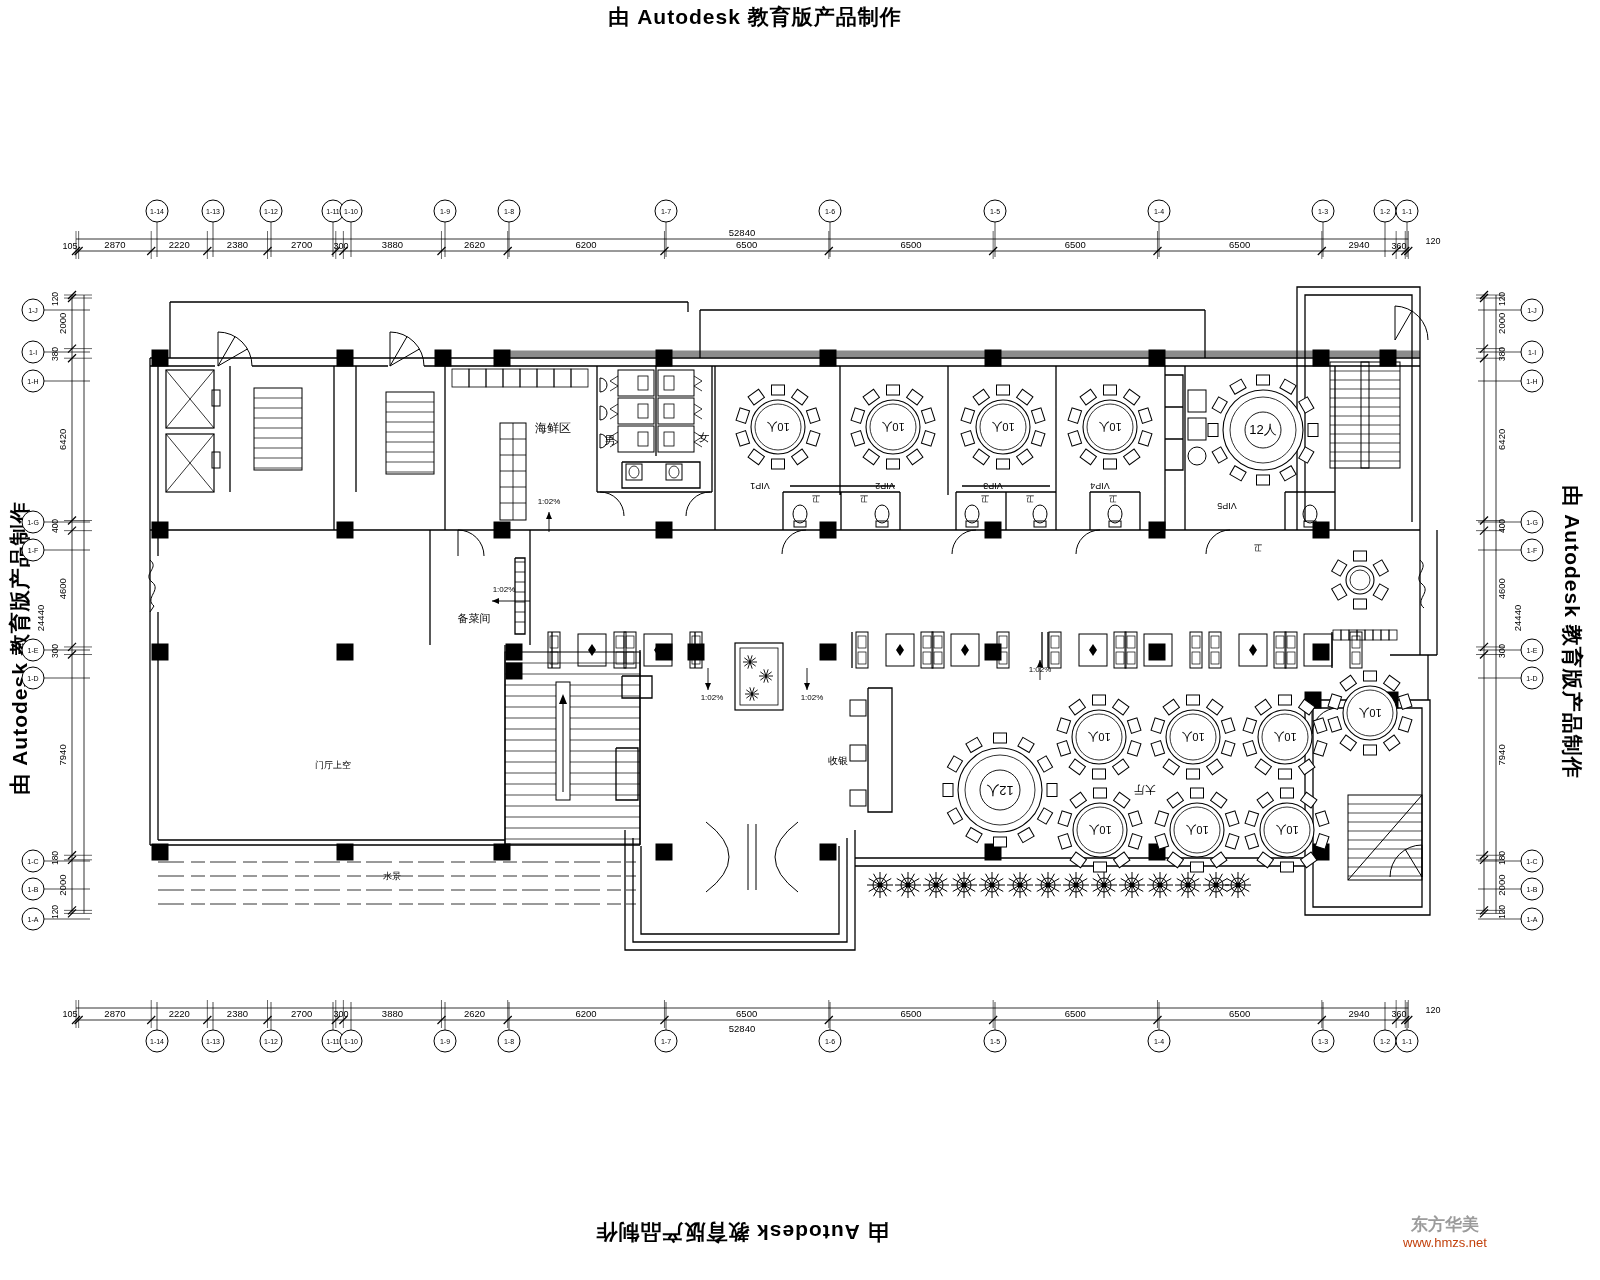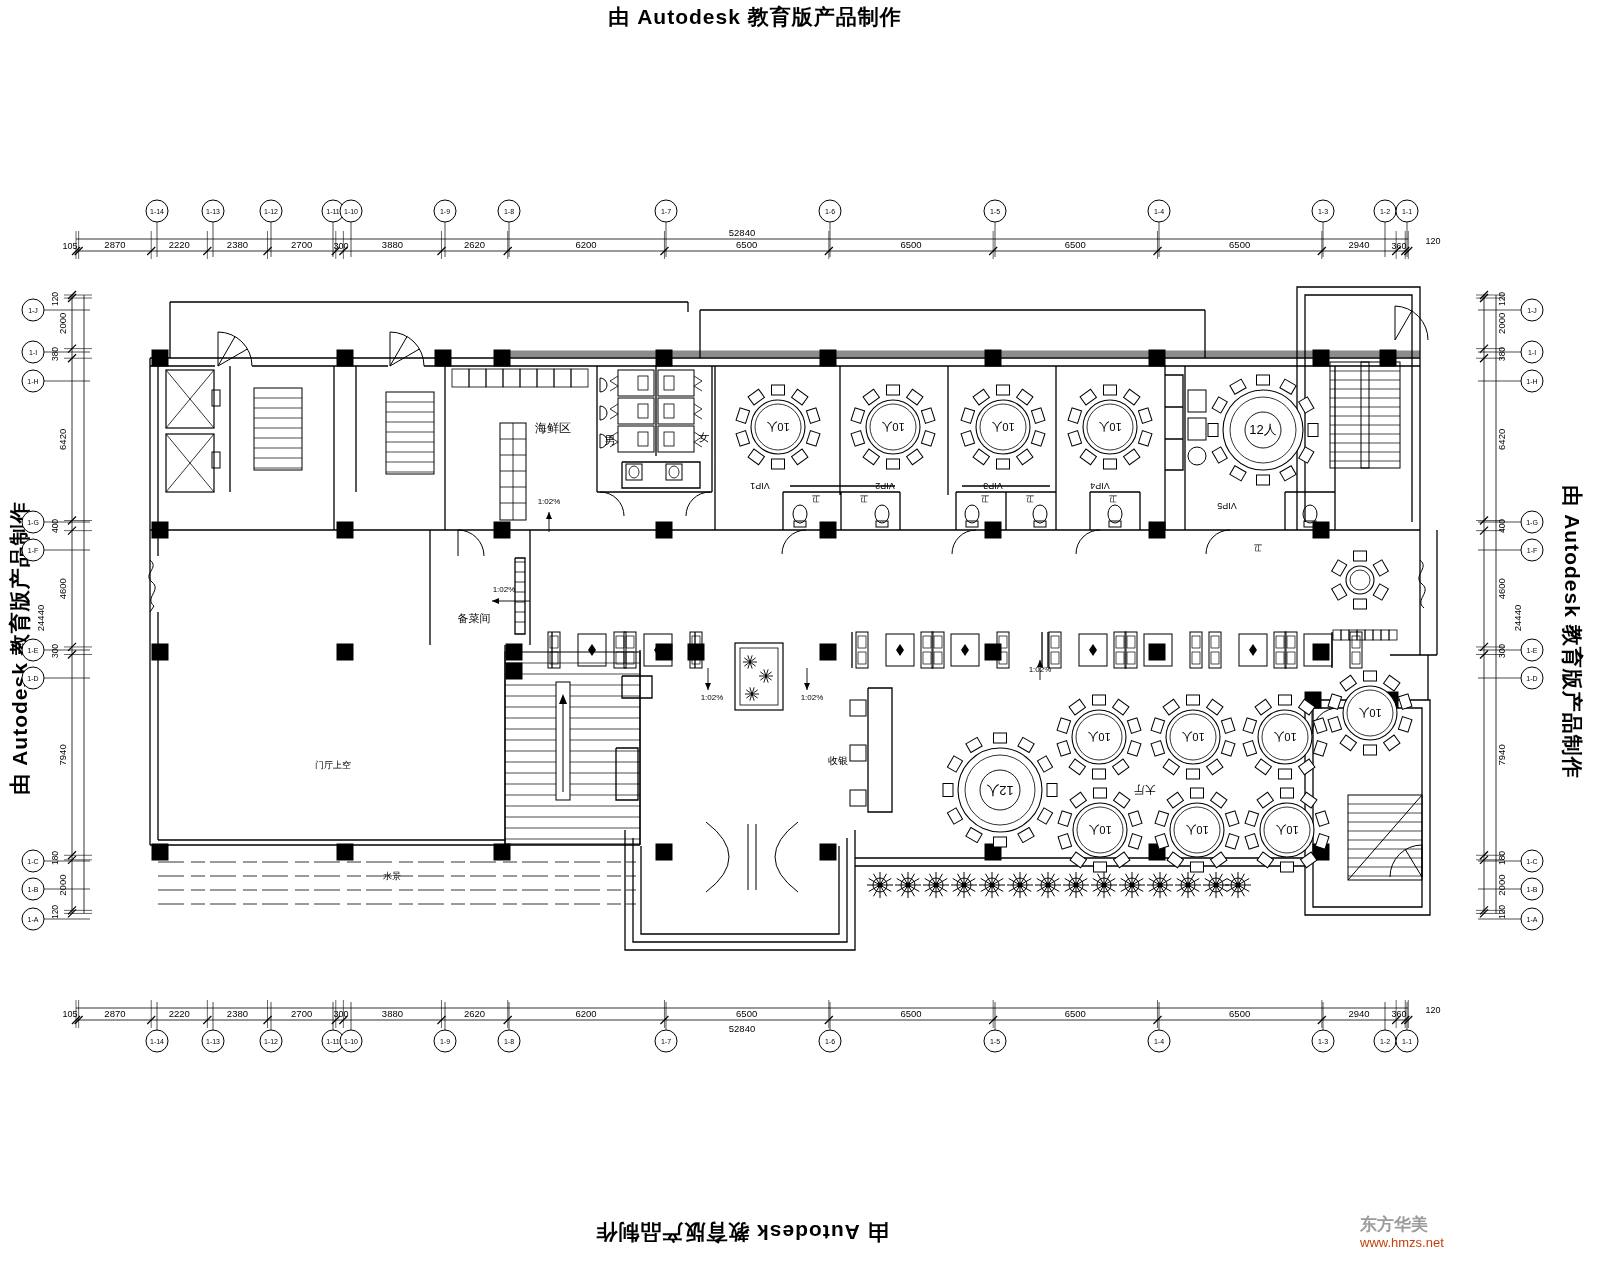--- a/index.html
+++ b/index.html
@@ -3,21 +3,21 @@
 <meta charset="utf-8">
 <style>
   html,body{margin:0;padding:0;background:#ffffff;}
   #page{position:relative;width:1600px;height:1280px;background:#ffffff;overflow:hidden;
         font-family:"Liberation Sans","DejaVu Sans",sans-serif;color:#000;}
   .banner{position:absolute;font-size:21px;font-weight:600;letter-spacing:1px;white-space:nowrap;color:#000;}
   #banner-top{left:755px;top:3px;transform:translateX(-50%);}
   #banner-bottom{left:742px;top:1232px;transform:translate(-50%,-50%) rotate(180deg);}
   #banner-left{left:20px;top:648px;transform:translate(-50%,-50%) rotate(-90deg);}
   #banner-right{left:1572px;top:632px;transform:translate(-50%,-50%) rotate(90deg);}
-  #watermark{position:absolute;left:1360px;top:1214px;width:170px;text-align:left;line-height:1.25;}
+  #watermark{position:absolute;left:1360px;top:1214px;width:170px;text-align:center;line-height:1.25;}
   #watermark .wm1{font-size:17px;font-weight:bold;color:#9b9b9b;}
   #watermark .wm2{font-size:13px;color:#c2410c;}
   svg{position:absolute;left:0;top:0;}
   svg text{font-family:"Liberation Sans","DejaVu Sans",sans-serif;}
 </style>
 </head>
 <body>
 
 <div id="page">
   <div id="banner-top" class="banner">由 Autodesk 教育版产品制作</div>

